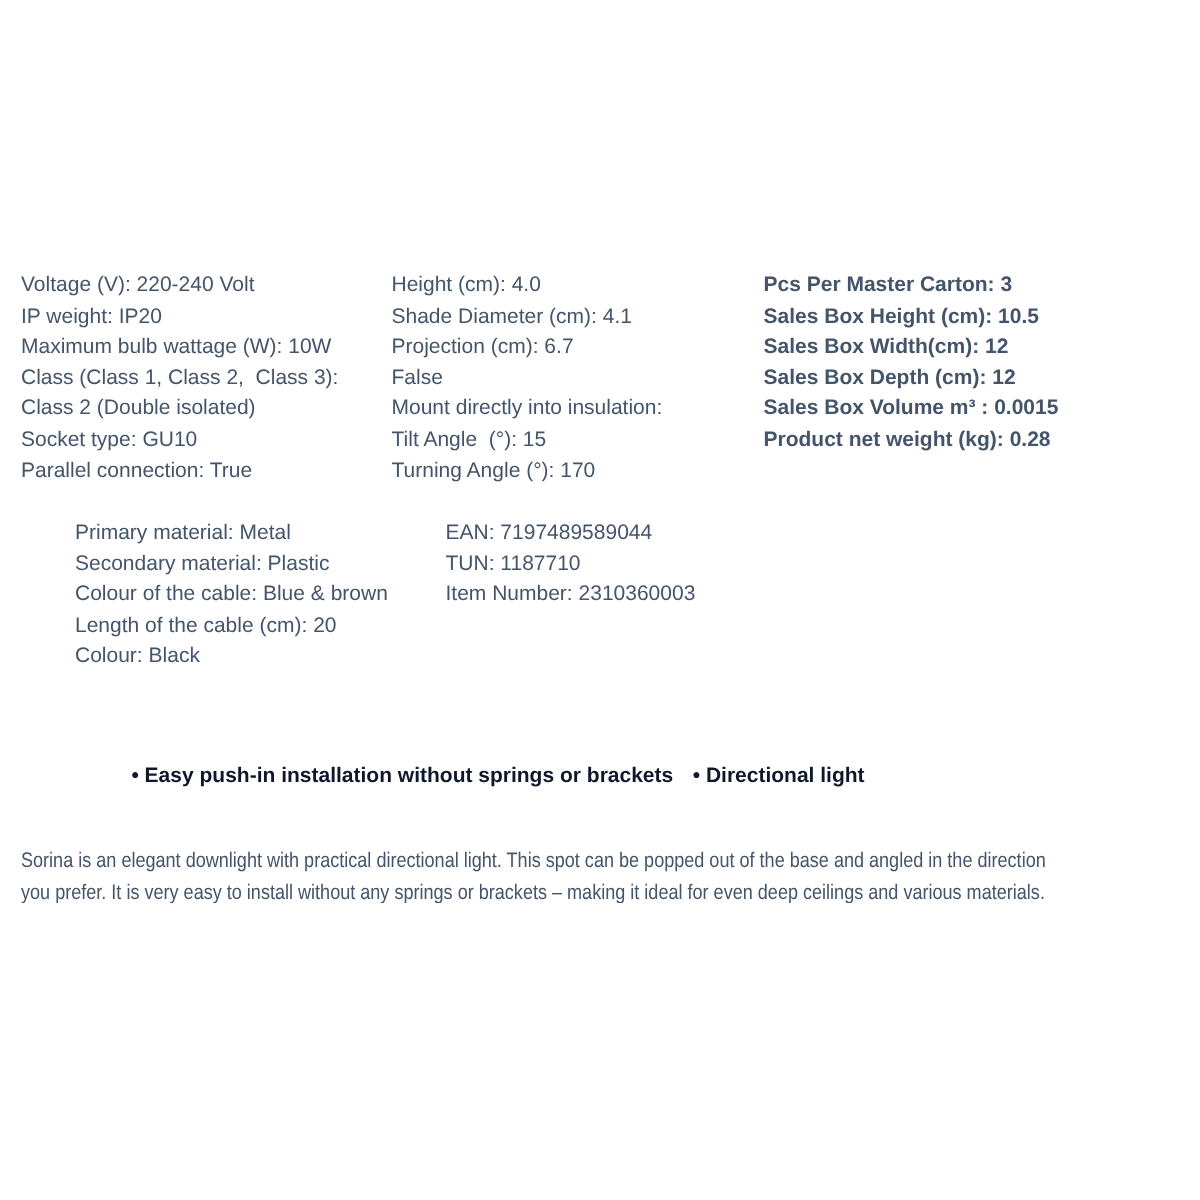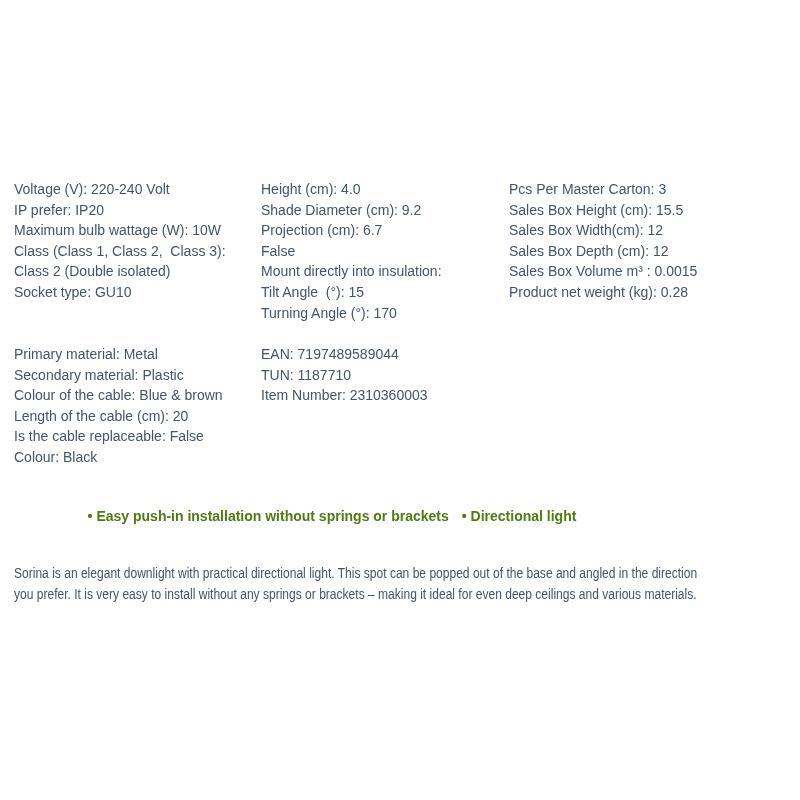--- a/index.html
+++ b/index.html
@@ -19,34 +19,34 @@
   .spec-col {
     position: absolute;
     font-size: 14px;
     line-height: 20.6px;
   }
   .spec-line {
     white-space: pre; 
   }
   .col-1 { left: 14px; }
   .col-2 { left: 261px; }
-  .col-3 { left: 509px; }
+  .col-3 { left: 509px; font-weight: bold; }
   .row-a { top: 179px; }
-  .row-b { top: 344px; }
+  .row-b { top: 344px; margin-left: 36px; }
   .highlights {
     position: absolute;
     top: 506px;
     left: 0;
     width: 664px;
     display: flex;
     justify-content: center;
     gap: 13px;
     font-size: 14px;
     font-weight: bold;
-    color: #4d7c0f;
+    color: #0f172a;
     line-height: 21px;
   }
   .highlight-item { white-space: pre; }
   .description {
     position: absolute;
     top: 563px;
     left: 14px;
     width: 920px;
     font-size: 14px;
     line-height: 21px;
@@ -58,52 +58,52 @@
     white-space: nowrap;
   }
 </style>
 </head>
 <body>
 
 <div class="page">
 
   <div class="spec-col col-1 row-a">
     <div class="spec-line">Voltage (V): 220-240 Volt</div>
-    <div class="spec-line">IP prefer: IP20</div>
+    <div class="spec-line">IP weight: IP20</div>
     <div class="spec-line">Maximum bulb wattage (W): 10W</div>
     <div class="spec-line">Class (Class 1, Class 2,  Class 3):</div>
     <div class="spec-line">Class 2 (Double isolated)</div>
     <div class="spec-line">Socket type: GU10</div>
+    <div class="spec-line">Parallel connection: True</div>
   </div>
 
   <div class="spec-col col-2 row-a">
     <div class="spec-line">Height (cm): 4.0</div>
-    <div class="spec-line">Shade Diameter (cm): 9.2</div>
+    <div class="spec-line">Shade Diameter (cm): 4.1</div>
     <div class="spec-line">Projection (cm): 6.7</div>
     <div class="spec-line">False</div>
     <div class="spec-line">Mount directly into insulation:</div>
     <div class="spec-line">Tilt Angle  (°): 15</div>
     <div class="spec-line">Turning Angle (°): 170</div>
   </div>
 
   <div class="spec-col col-3 row-a">
     <div class="spec-line">Pcs Per Master Carton: 3</div>
-    <div class="spec-line">Sales Box Height (cm): 15.5</div>
+    <div class="spec-line">Sales Box Height (cm): 10.5</div>
     <div class="spec-line">Sales Box Width(cm): 12</div>
     <div class="spec-line">Sales Box Depth (cm): 12</div>
     <div class="spec-line">Sales Box Volume m³ : 0.0015</div>
     <div class="spec-line">Product net weight (kg): 0.28</div>
   </div>
 
   <div class="spec-col col-1 row-b">
     <div class="spec-line">Primary material: Metal</div>
     <div class="spec-line">Secondary material: Plastic</div>
     <div class="spec-line">Colour of the cable: Blue &amp; brown</div>
     <div class="spec-line">Length of the cable (cm): 20</div>
-    <div class="spec-line">Is the cable replaceable: False</div>
     <div class="spec-line">Colour: Black</div>
   </div>
 
   <div class="spec-col col-2 row-b">
     <div class="spec-line">EAN: 7197489589044</div>
     <div class="spec-line">TUN: 1187710</div>
     <div class="spec-line">Item Number: 2310360003</div>
   </div>
 
   <div class="highlights">

